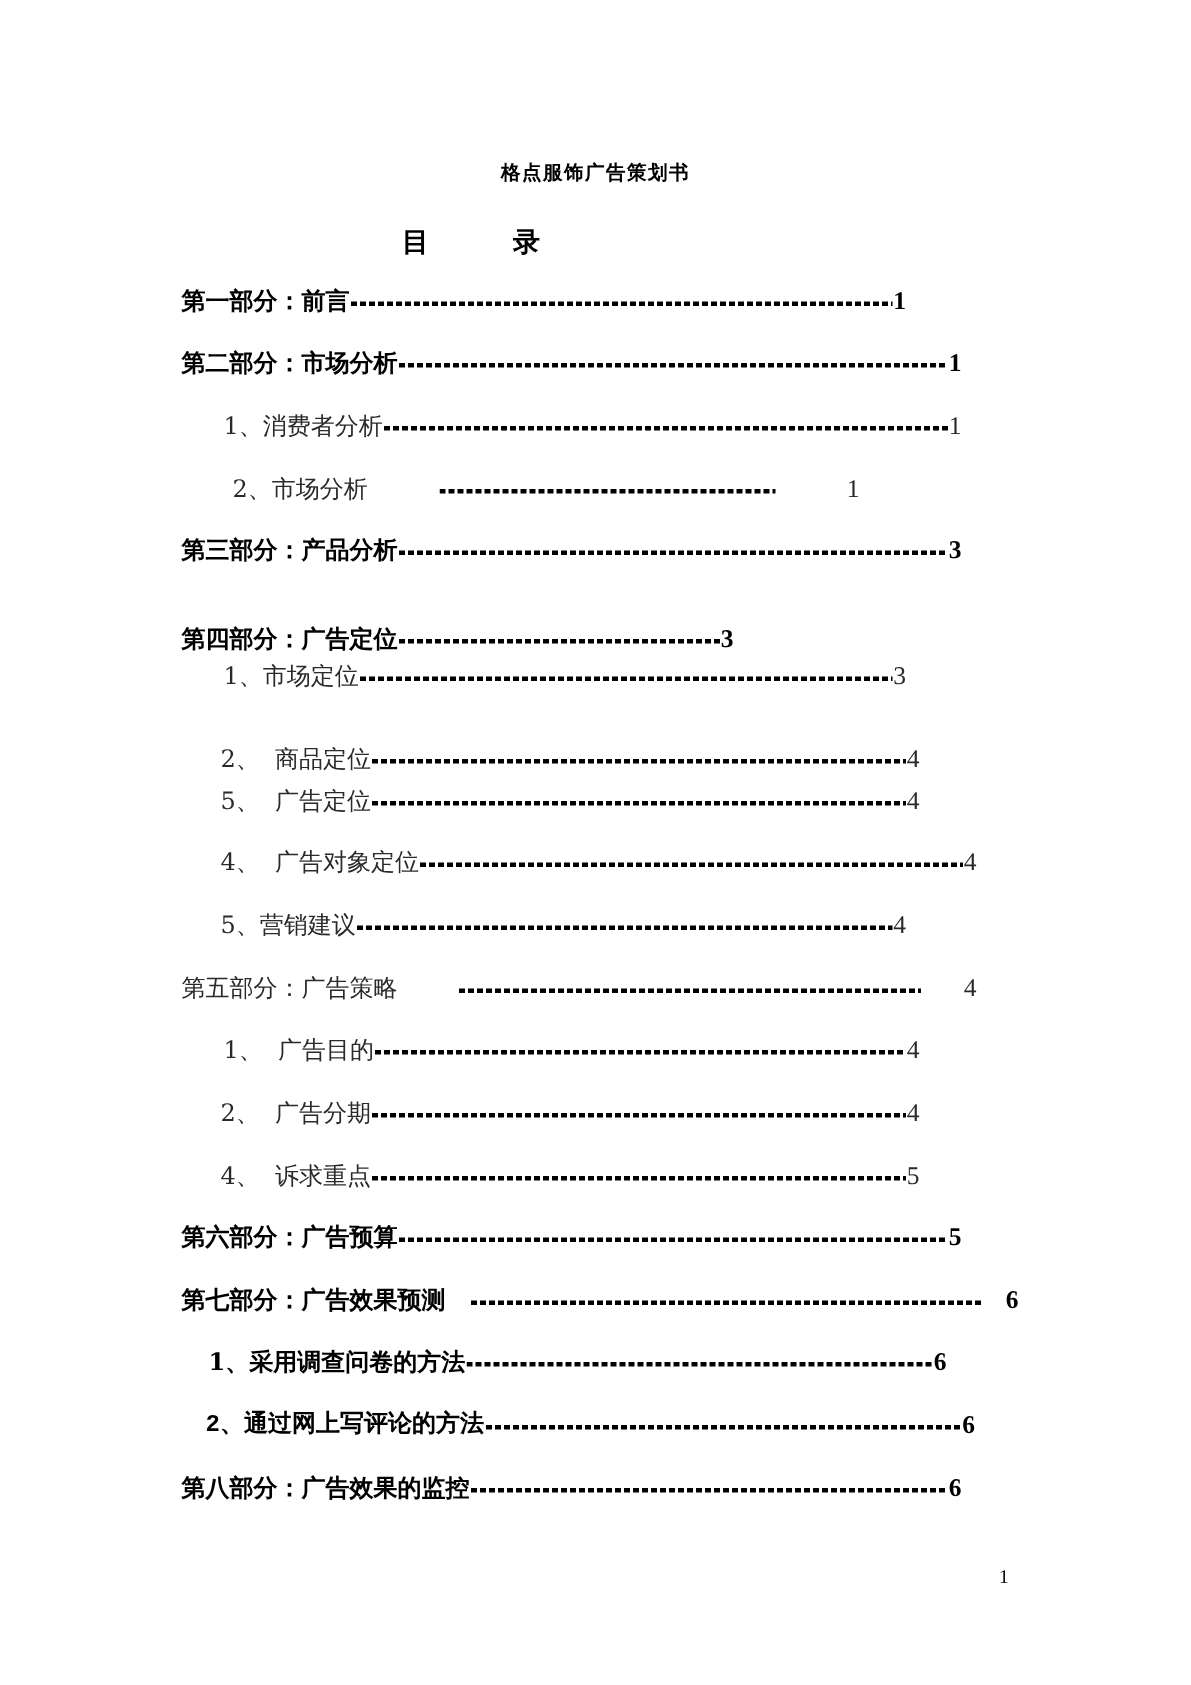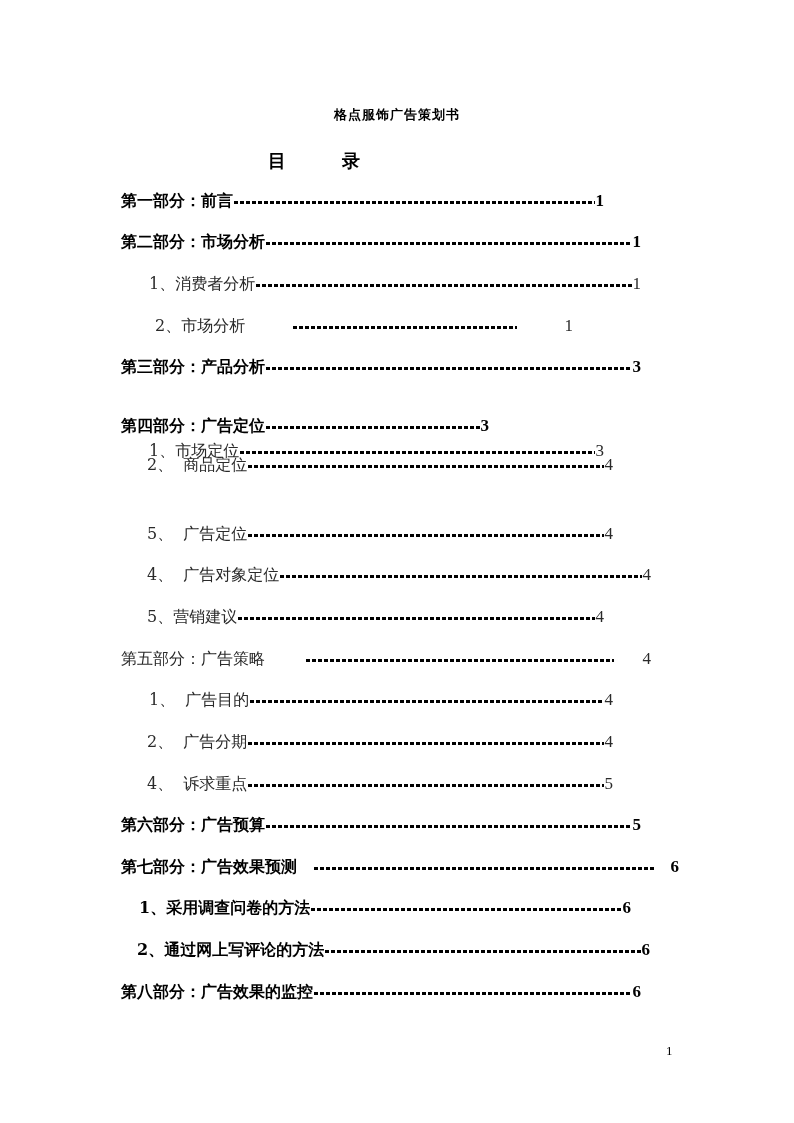--- a/index.html
+++ b/index.html
@@ -61,21 +61,21 @@
       <div class="row bold" style="left: 121px; top: 400px; width: 368px; margin-top: 15px;">
         <span class="label" style="white-space: pre;">第四部分：广告定位</span>
         <span class="dots"></span>
         <span class="page">3</span>
       </div>
       <div class="row gray" style="left: 149px; top: 440px; width: 455px;">
         <span class="label" style="white-space: pre;">1、市场定位</span>
         <span class="dots"></span>
         <span class="page">3</span>
       </div>
-      <div class="row gray" style="left: 147px; top: 454px; width: 466px; justify-content: space-between;">
+      <div class="row gray" style="left: 147px; top: 495px; width: 466px; justify-content: space-between;">
         <span class="label" style="white-space: pre;">2、  商品定位</span>
         <span class="dots"></span>
         <span class="page">4</span>
       </div>
       <div class="row gray" style="left: 147px; top: 523px; width: 466px;">
         <span class="label" style="white-space: pre;">5、  广告定位</span>
         <span class="dots"></span>
         <span class="page">4</span>
       </div>
       <div class="row gray" style="left: 147px; top: 564px; width: 504px;">
@@ -117,21 +117,21 @@
         <span class="label" style="white-space: pre;">第七部分：广告效果预测</span>
         <span class="dots"></span>
         <span class="page">6</span>
       </div>
       <div class="row bold" style="left: 139px; top: 897px; width: 492px;">
         <span class="label" style="white-space: pre;">1、采用调查问卷的方法</span>
         <span class="dots"></span>
         <span class="page">6</span>
       </div>
       <div class="row bold" style="left: 137px; top: 939px; width: 513px;">
-        <span class="label" style="white-space: pre;">2、通过网上写评论的方法</span>
+        <span class="label" style="white-space: pre; font-family: Liberation Mono, monospace;">2、通过网上写评论的方法</span>
         <span class="dots"></span>
         <span class="page">6</span>
       </div>
       <div class="row bold" style="left: 121px; top: 981px; width: 520px; text-align: center;">
         <span class="label" style="white-space: pre;">第八部分：广告效果的监控</span>
         <span class="dots"></span>
         <span class="page">6</span>
       </div>
     </div>
   <div class="pagenum">1</div>

